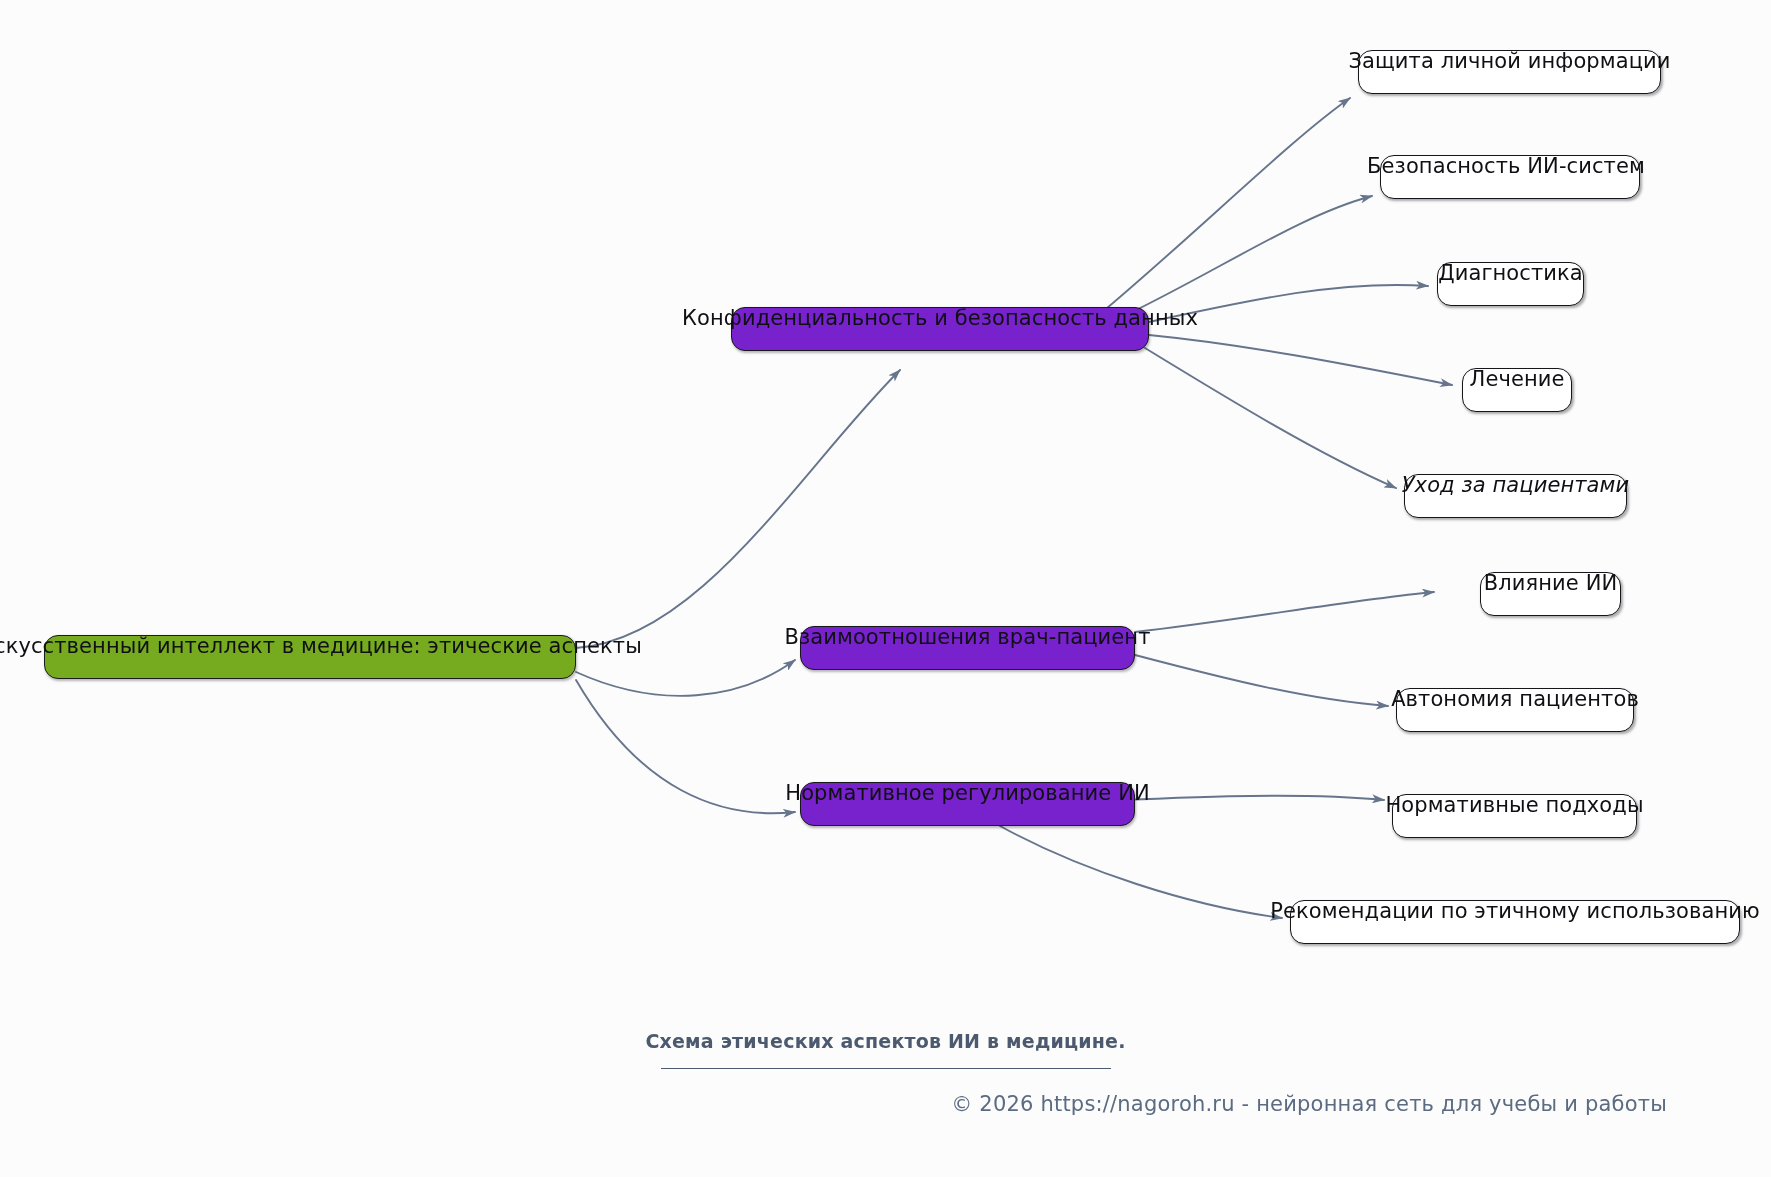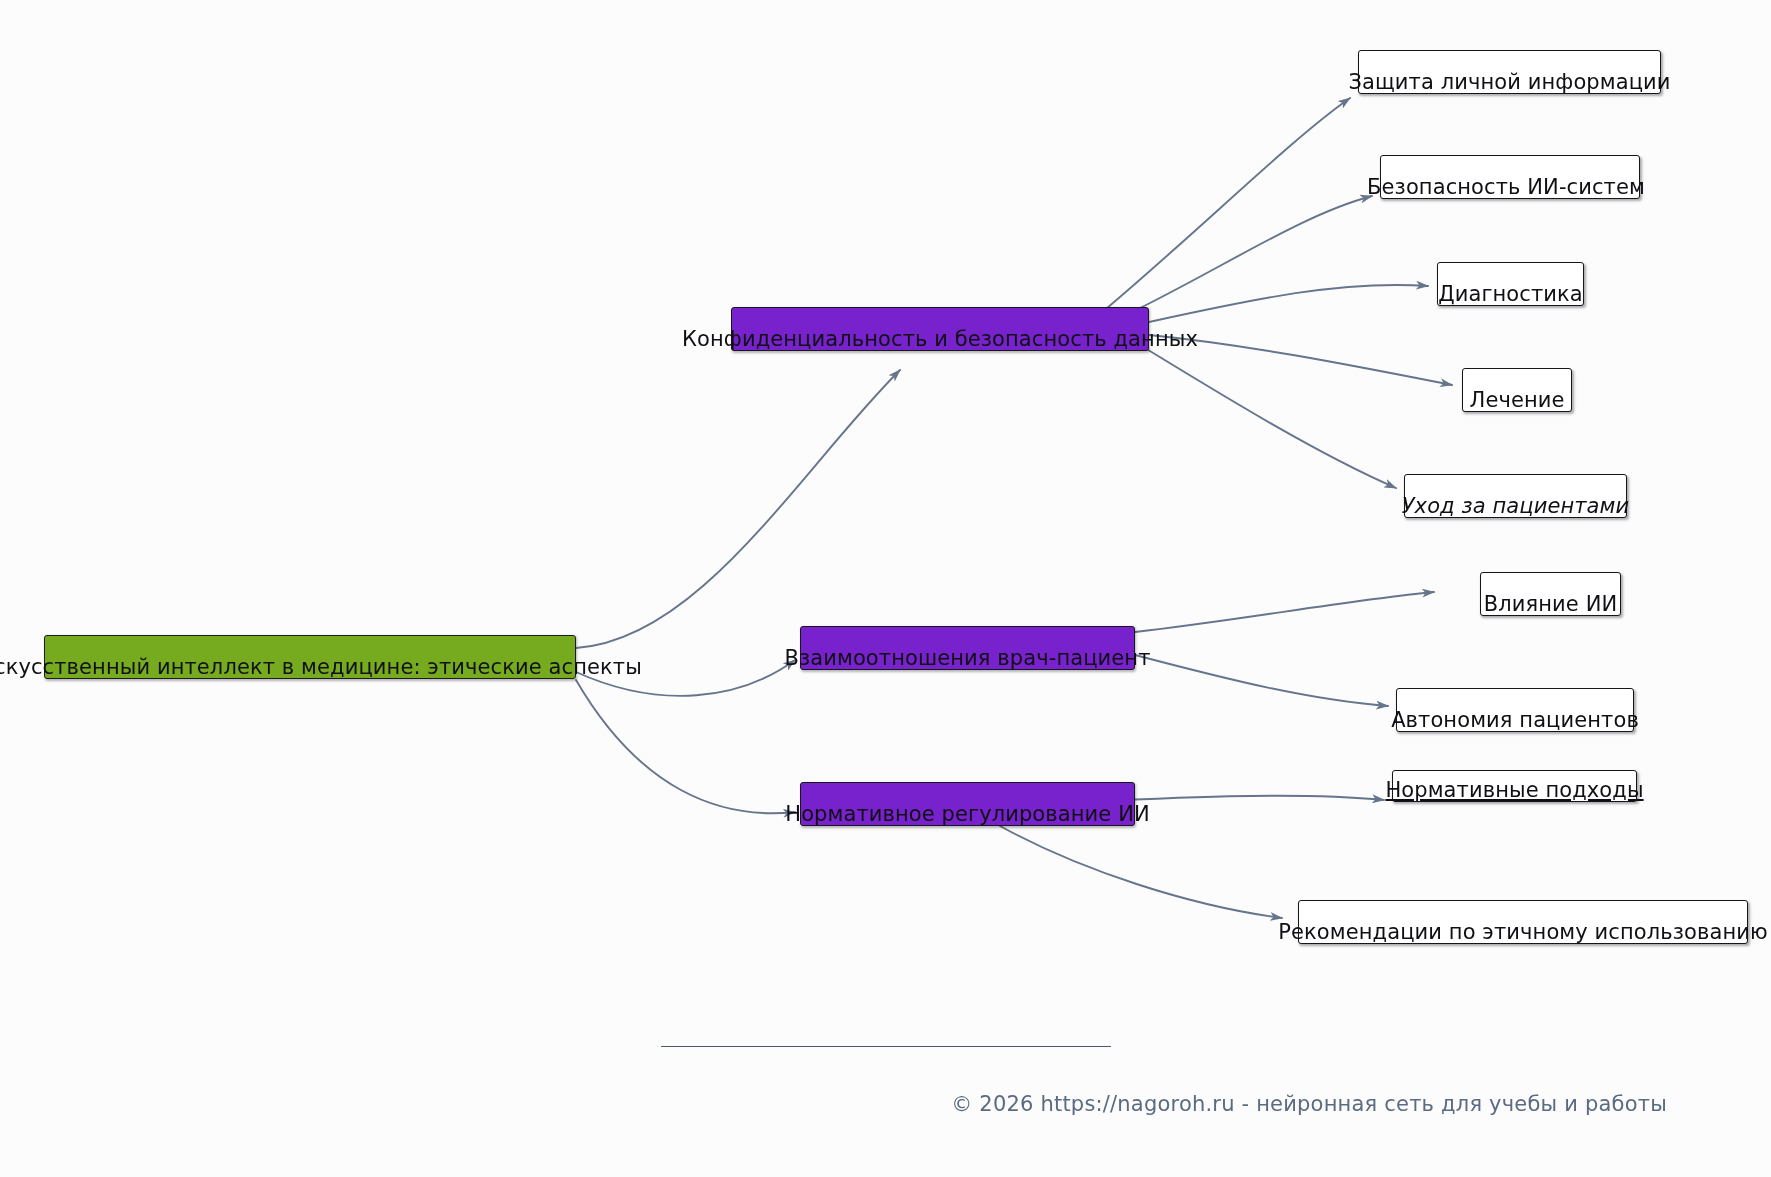--- a/index.html
+++ b/index.html
@@ -29,24 +29,24 @@
     left: 0; top: 0;
     width: 1771px;
     height: 1177px;
     pointer-events: none;
   }
 
   .node {
     position: absolute;
     box-sizing: border-box;
     display: flex;
-    align-items: flex-end;
+    align-items: flex-start;
     justify-content: center;
     white-space: nowrap;
-    border-radius: 3px;
+    border-radius: 14px;
     border: 1.6px solid #17171c;
     color: #101014;
     font-size: 21px;
     font-weight: 400;
     letter-spacing: 0.1px;
     line-height: 1;
     padding: 0 16px;
     height: 44px;
     box-shadow: 1px 1.5px 2.5px rgba(20,20,28,0.30);
   }
@@ -150,27 +150,28 @@
       </div>
       <div class="node leaf" style="left: 1404px; top: 474px; width: 223px; height: 44px; font-style: italic;">
         <span>Уход за пациентами</span>
       </div>
       <div class="node leaf" style="left: 1442px; top: 572px; width: 141px; height: 44px; margin-left: 38px;">
         <span>Влияние ИИ</span>
       </div>
       <div class="node leaf" style="left: 1396px; top: 688px; width: 238px; height: 44px;">
         <span>Автономия пациентов</span>
       </div>
-      <div class="node leaf" style="left: 1392px; top: 770px; width: 245px; height: 32px; text-decoration: underline;">
+      <div class="node leaf" style="left: 1392px; top: 794px; width: 245px; height: 44px;">
         <span>Нормативные подходы</span>
       </div>
-      <div class="node leaf" style="left: 1290px; top: 900px; width: 450px; height: 44px; margin-left: 8px;">
+      <div class="node leaf" style="left: 1290px; top: 900px; width: 450px; height: 44px;">
         <span>Рекомендации по этичному использованию</span>
       </div>
     </div>
 
   <div id="caption-block">
+    <div id="caption-title">Схема этических аспектов ИИ в медицине.</div>
     <div id="caption-rule"></div>
   </div>
 
   <div id="copyright">© 2026 https://nagoroh.ru - нейронная сеть для учебы и работы</div>
 
 </div>
 
 </body></html>

